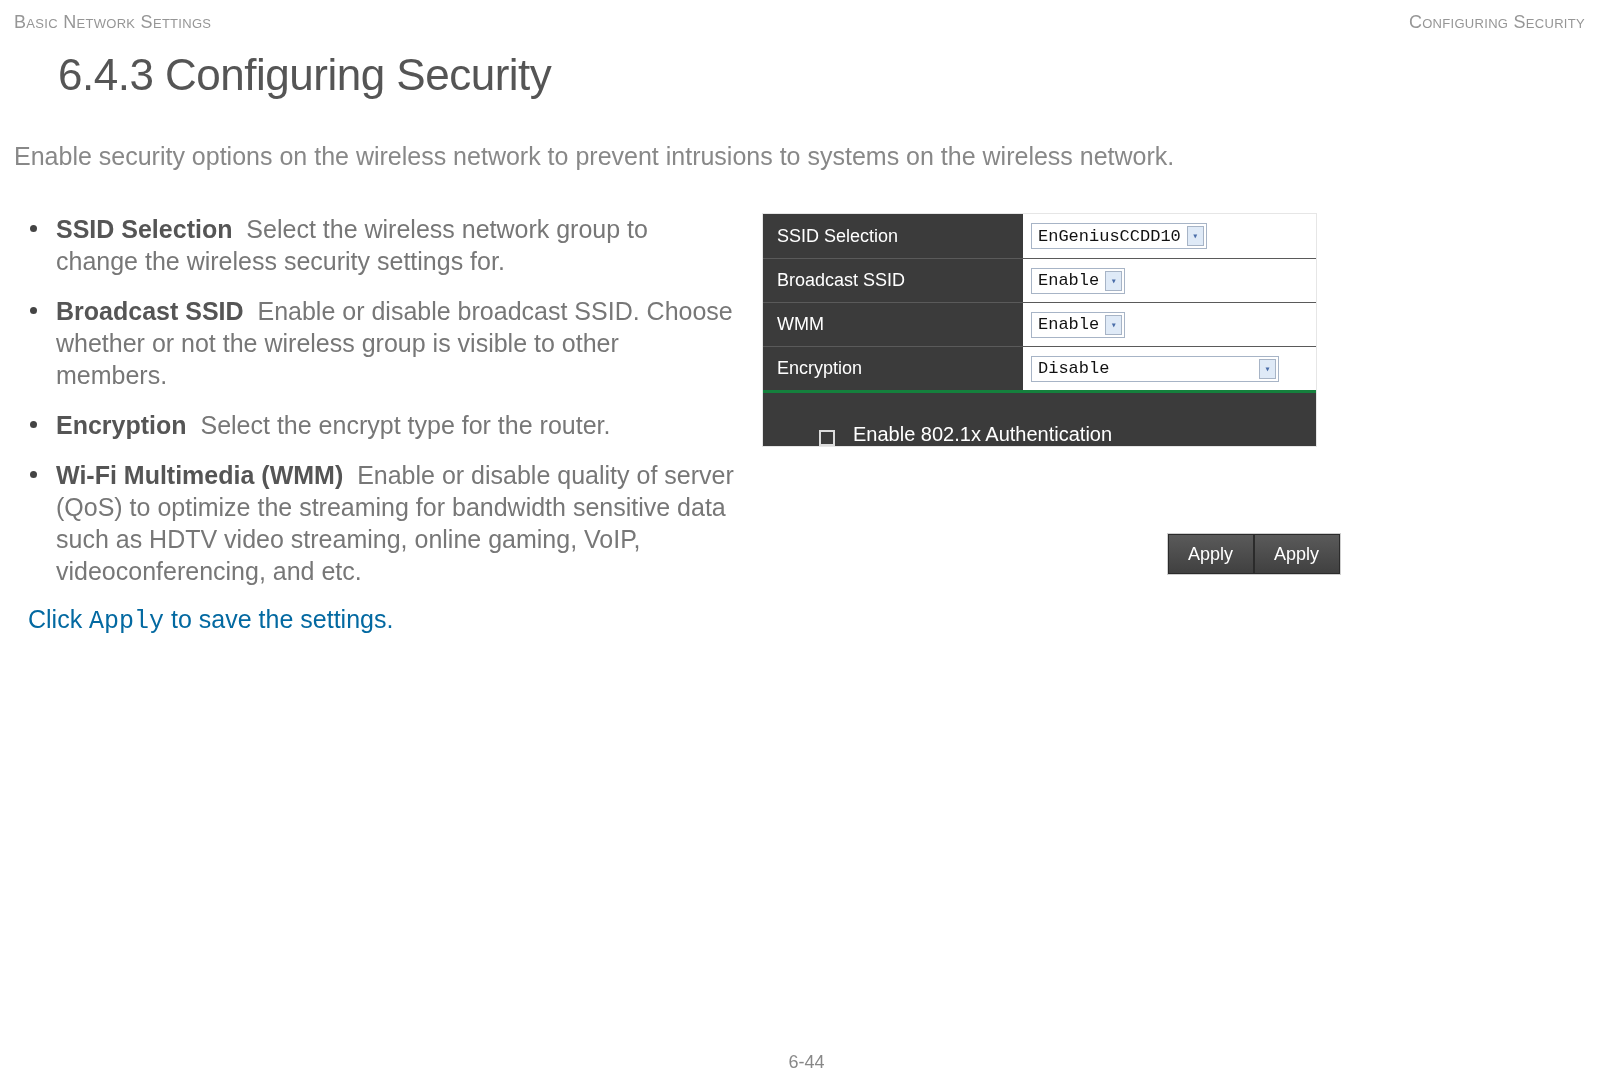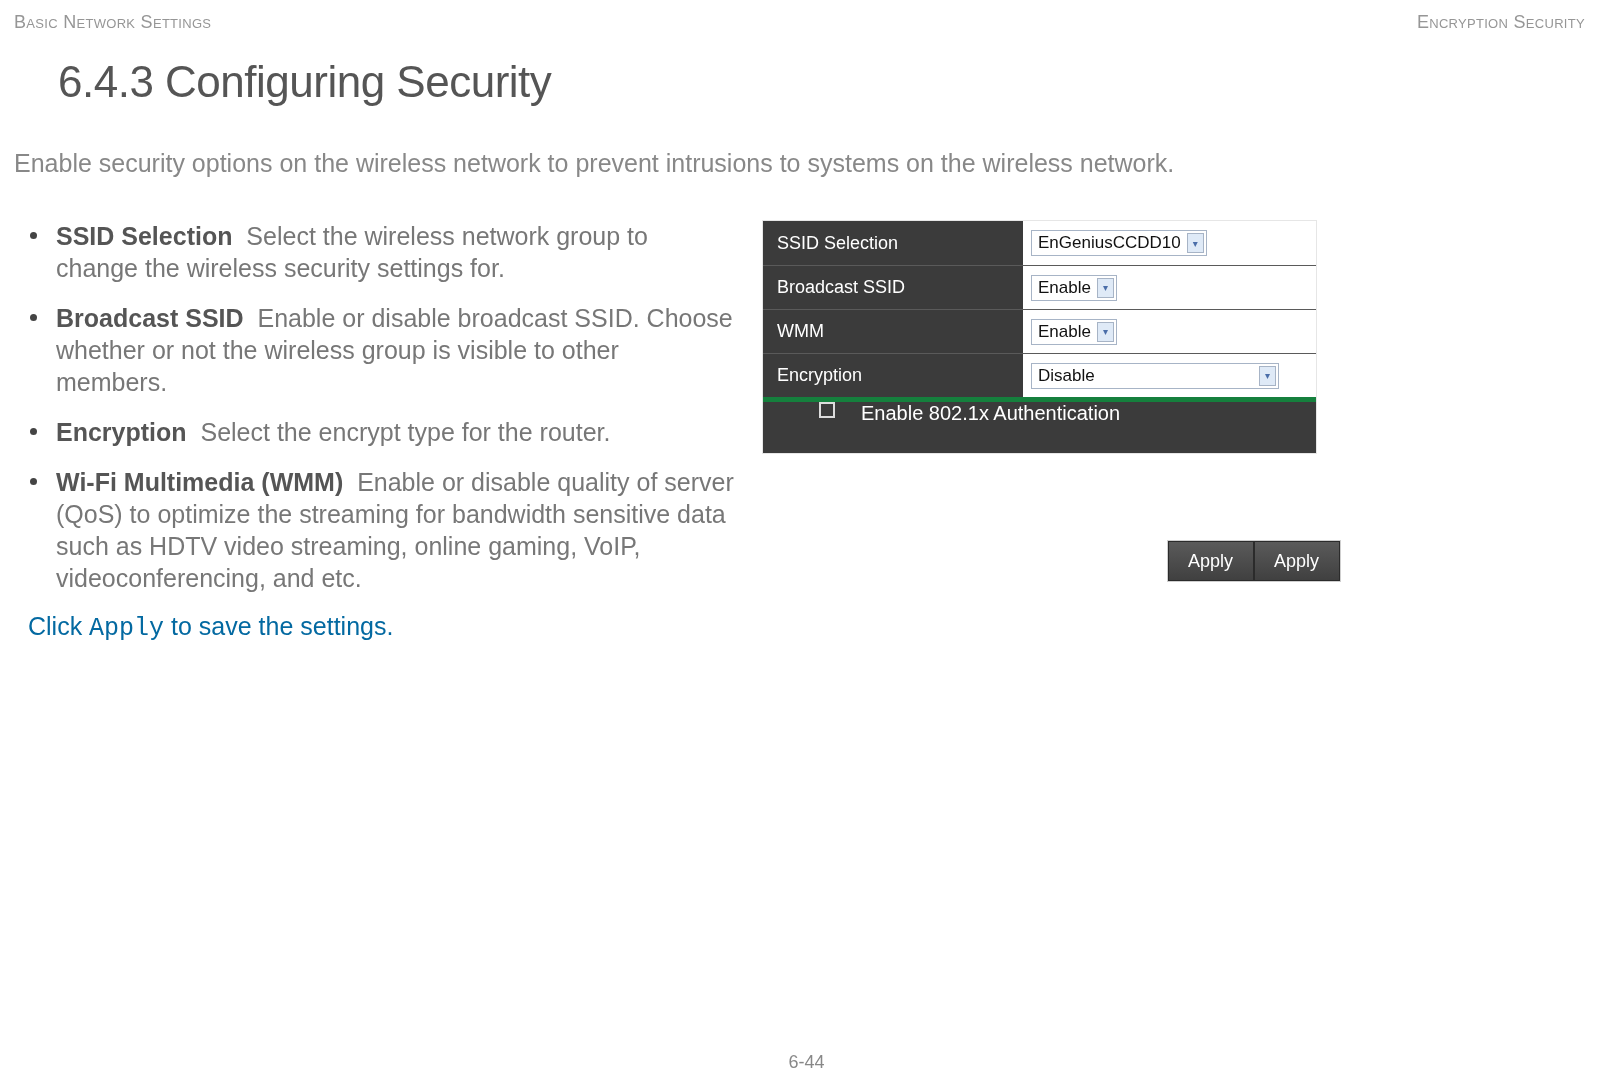--- a/index.html
+++ b/index.html
@@ -11,21 +11,21 @@
       position: relative;
       padding: 12px 14px 0 14px;
     }
     .header-row {
       display: flex;
       justify-content: space-between;
       font-variant: small-caps;
       font-size: 18px;
       color: #969696;
       letter-spacing: 0.3px;
-      margin-bottom: 24px;
+      margin-bottom: 17px;
     }
     .page-title {
       font-size: 44px;
       font-weight: 400;
       color: #555555;
       margin-bottom: 42px;
       letter-spacing: -0.5px;
       margin-left: 44px;
     }
     .intro {
@@ -98,21 +98,21 @@
     }
     .panel-ctrl {
       flex: 1;
       height: 100%;
       background: #fff;
       display: flex;
       align-items: center;
       padding-left: 8px;
     }
     .sel {
-      font-family: Liberation Sans, sans-serif;
+      font-family: Liberation Mono, monospace;
       font-size: 17px;
       background: #fff;
       border: 1px solid #a7b4c6;
       display: inline-flex;
       align-items: center;
       height: 26px;
       padding: 0 2px 0 6px;
       color: #111;
     }
     .sel .arrow {
@@ -127,24 +127,24 @@
       color: #4b6ea9;
       font-size: 10px;
     }
     .sel.wide { width: 248px; justify-content: space-between; }
     .auth-row {
       height: 56px;
       background: #3b3b3b;
       color: #fff;
       font-size: 20px;
       display: flex;
-      align-items: flex-start;
+      align-items: flex-end;
       padding-left: 56px;
-      gap: 26px;
-      border-top: 5px solid #15803d;
+      gap: 18px;
+      border-top: 3px solid #15803d;
     }
     .chk {
       width: 16px; height: 16px;
       border: 2px solid #dcdcdc;
       background: #3b3b3b;
     }
     .btn-pair {
       margin-top: 86px;
       align-self: center;
       margin-left: 160px;
@@ -170,21 +170,21 @@
       text-align: center;
       font-size: 18px;
       color: #888;
     }
   </style>
 </head>
 <body>
 
 <div class="header-row">
   <div>Basic Network Settings</div>
-  <div>Encryption Security</div>
+  <div>Configuring Security</div>
 </div>
 
 <h1 class="page-title">6.4.3 Configuring Security</h1>
 
 <p class="intro">Enable security options on the wireless network to prevent intrusions to systems on the wireless network.</p>
 
 <div class="content-row">
   <div class="left-col">
     <ul class="defs">
       <li>

